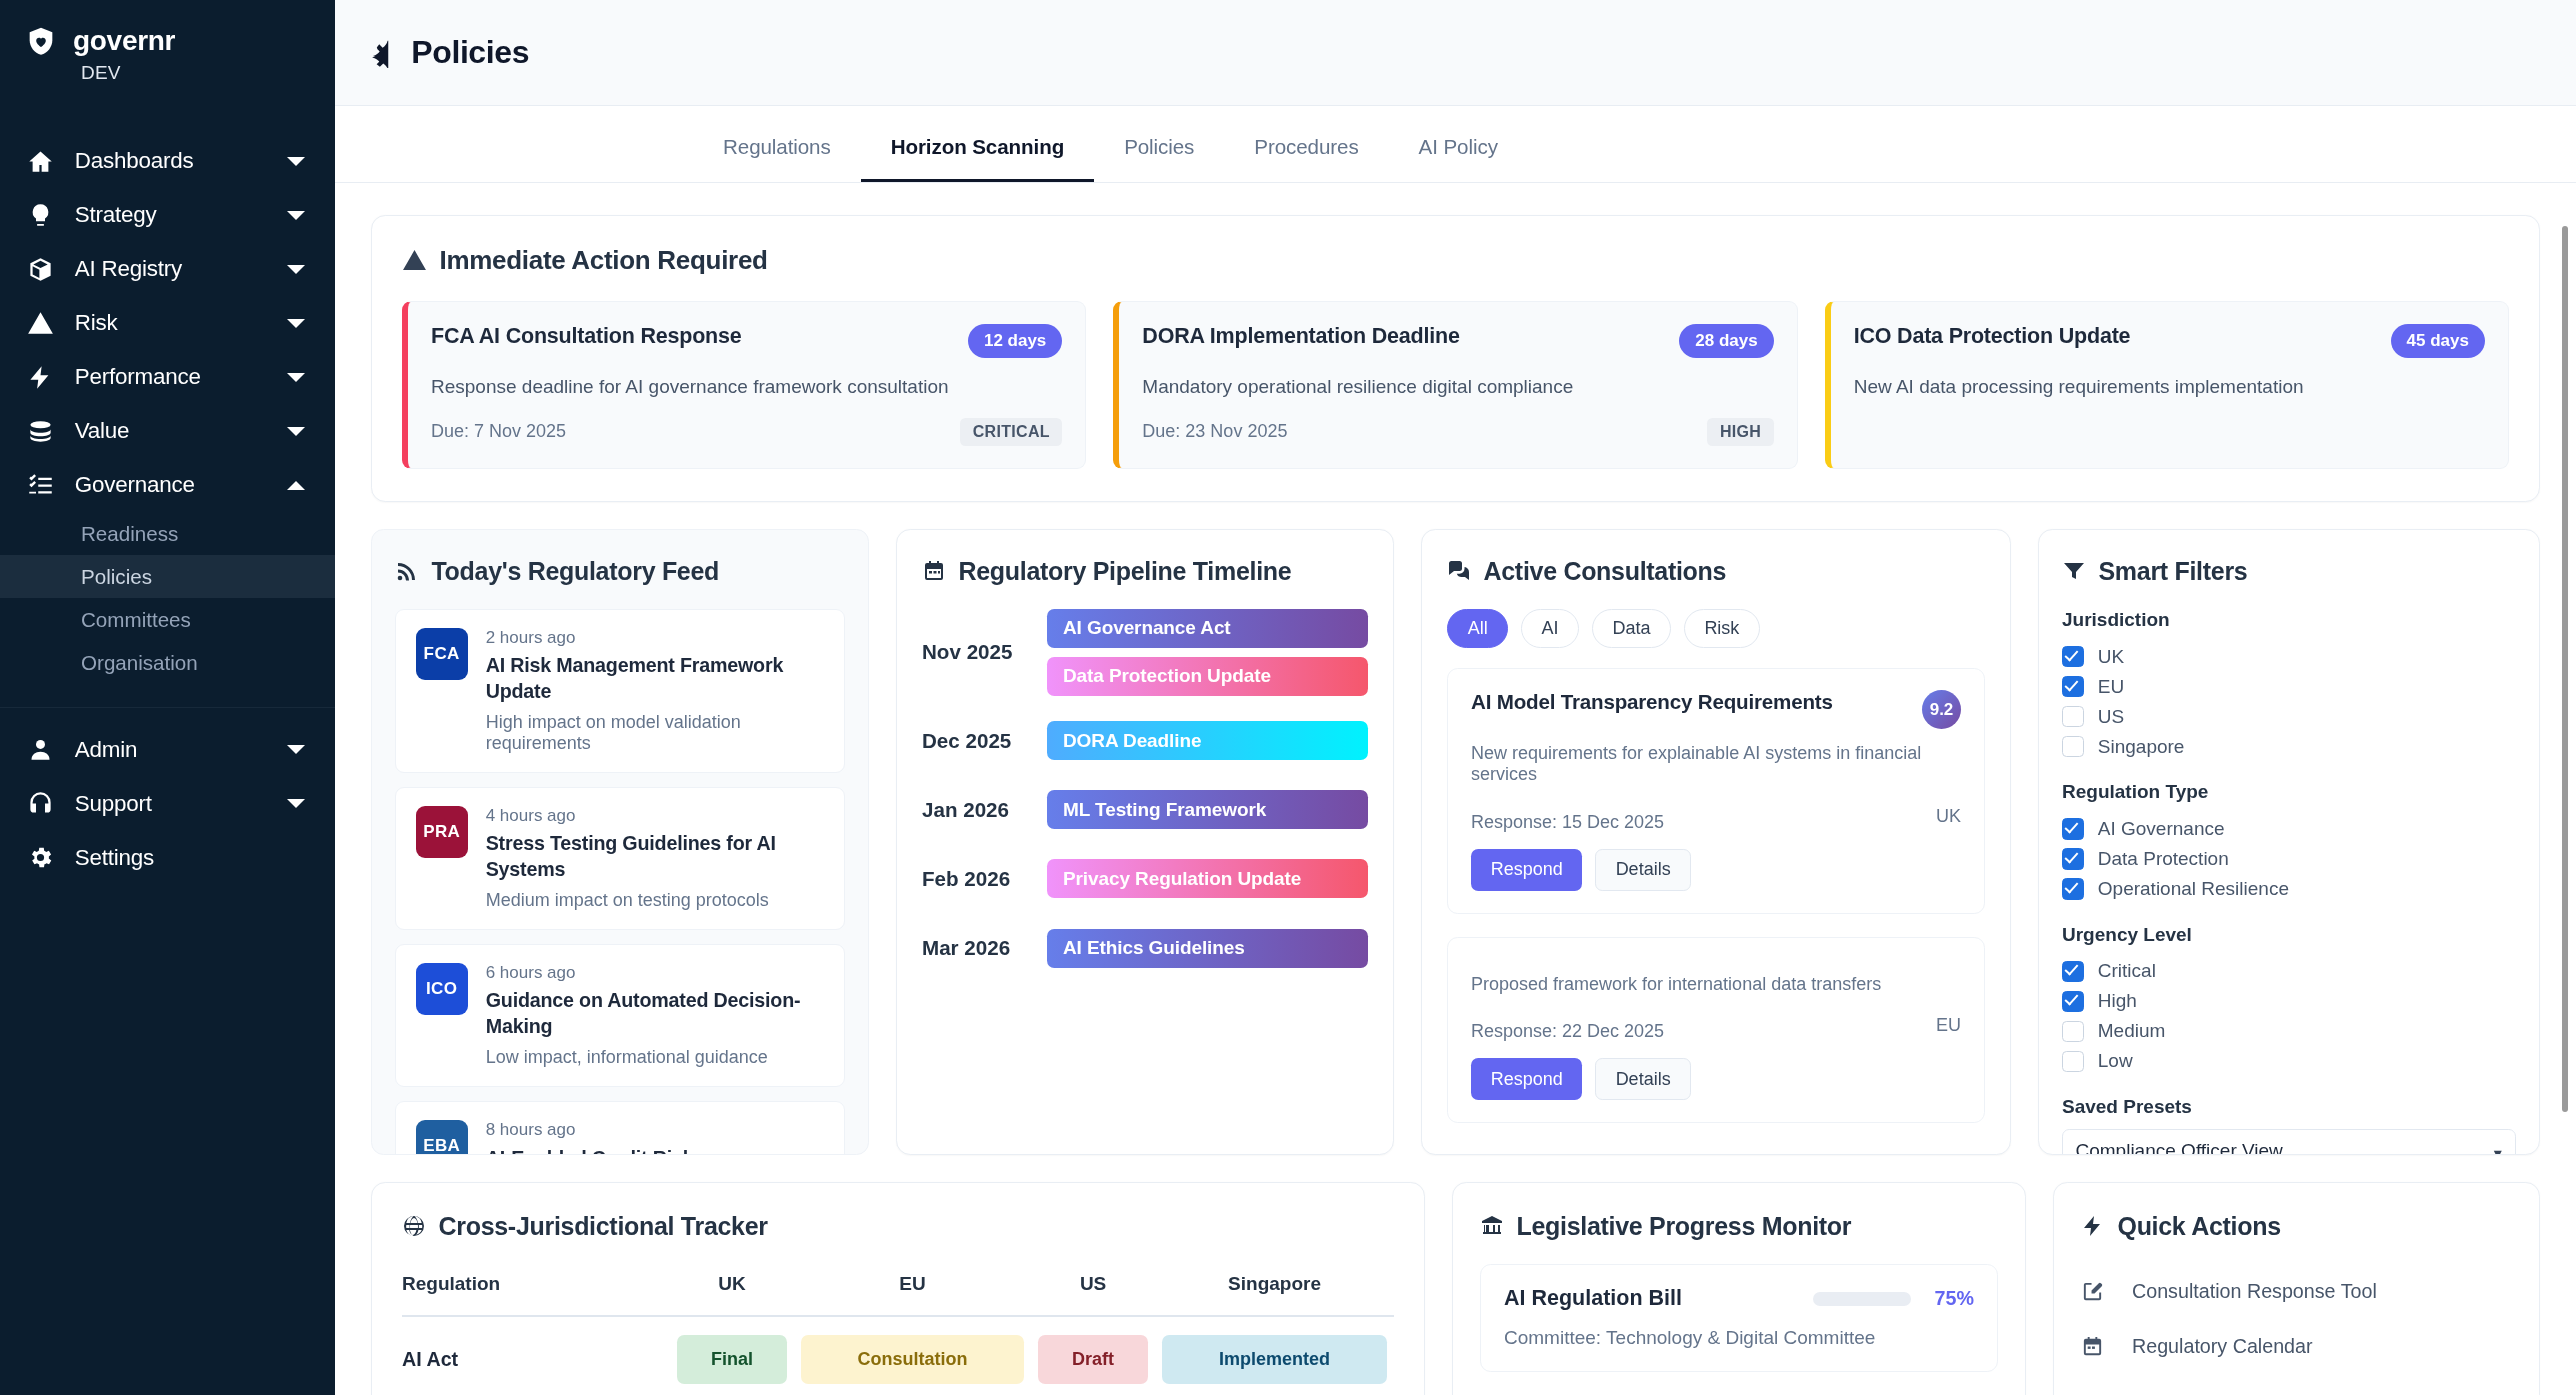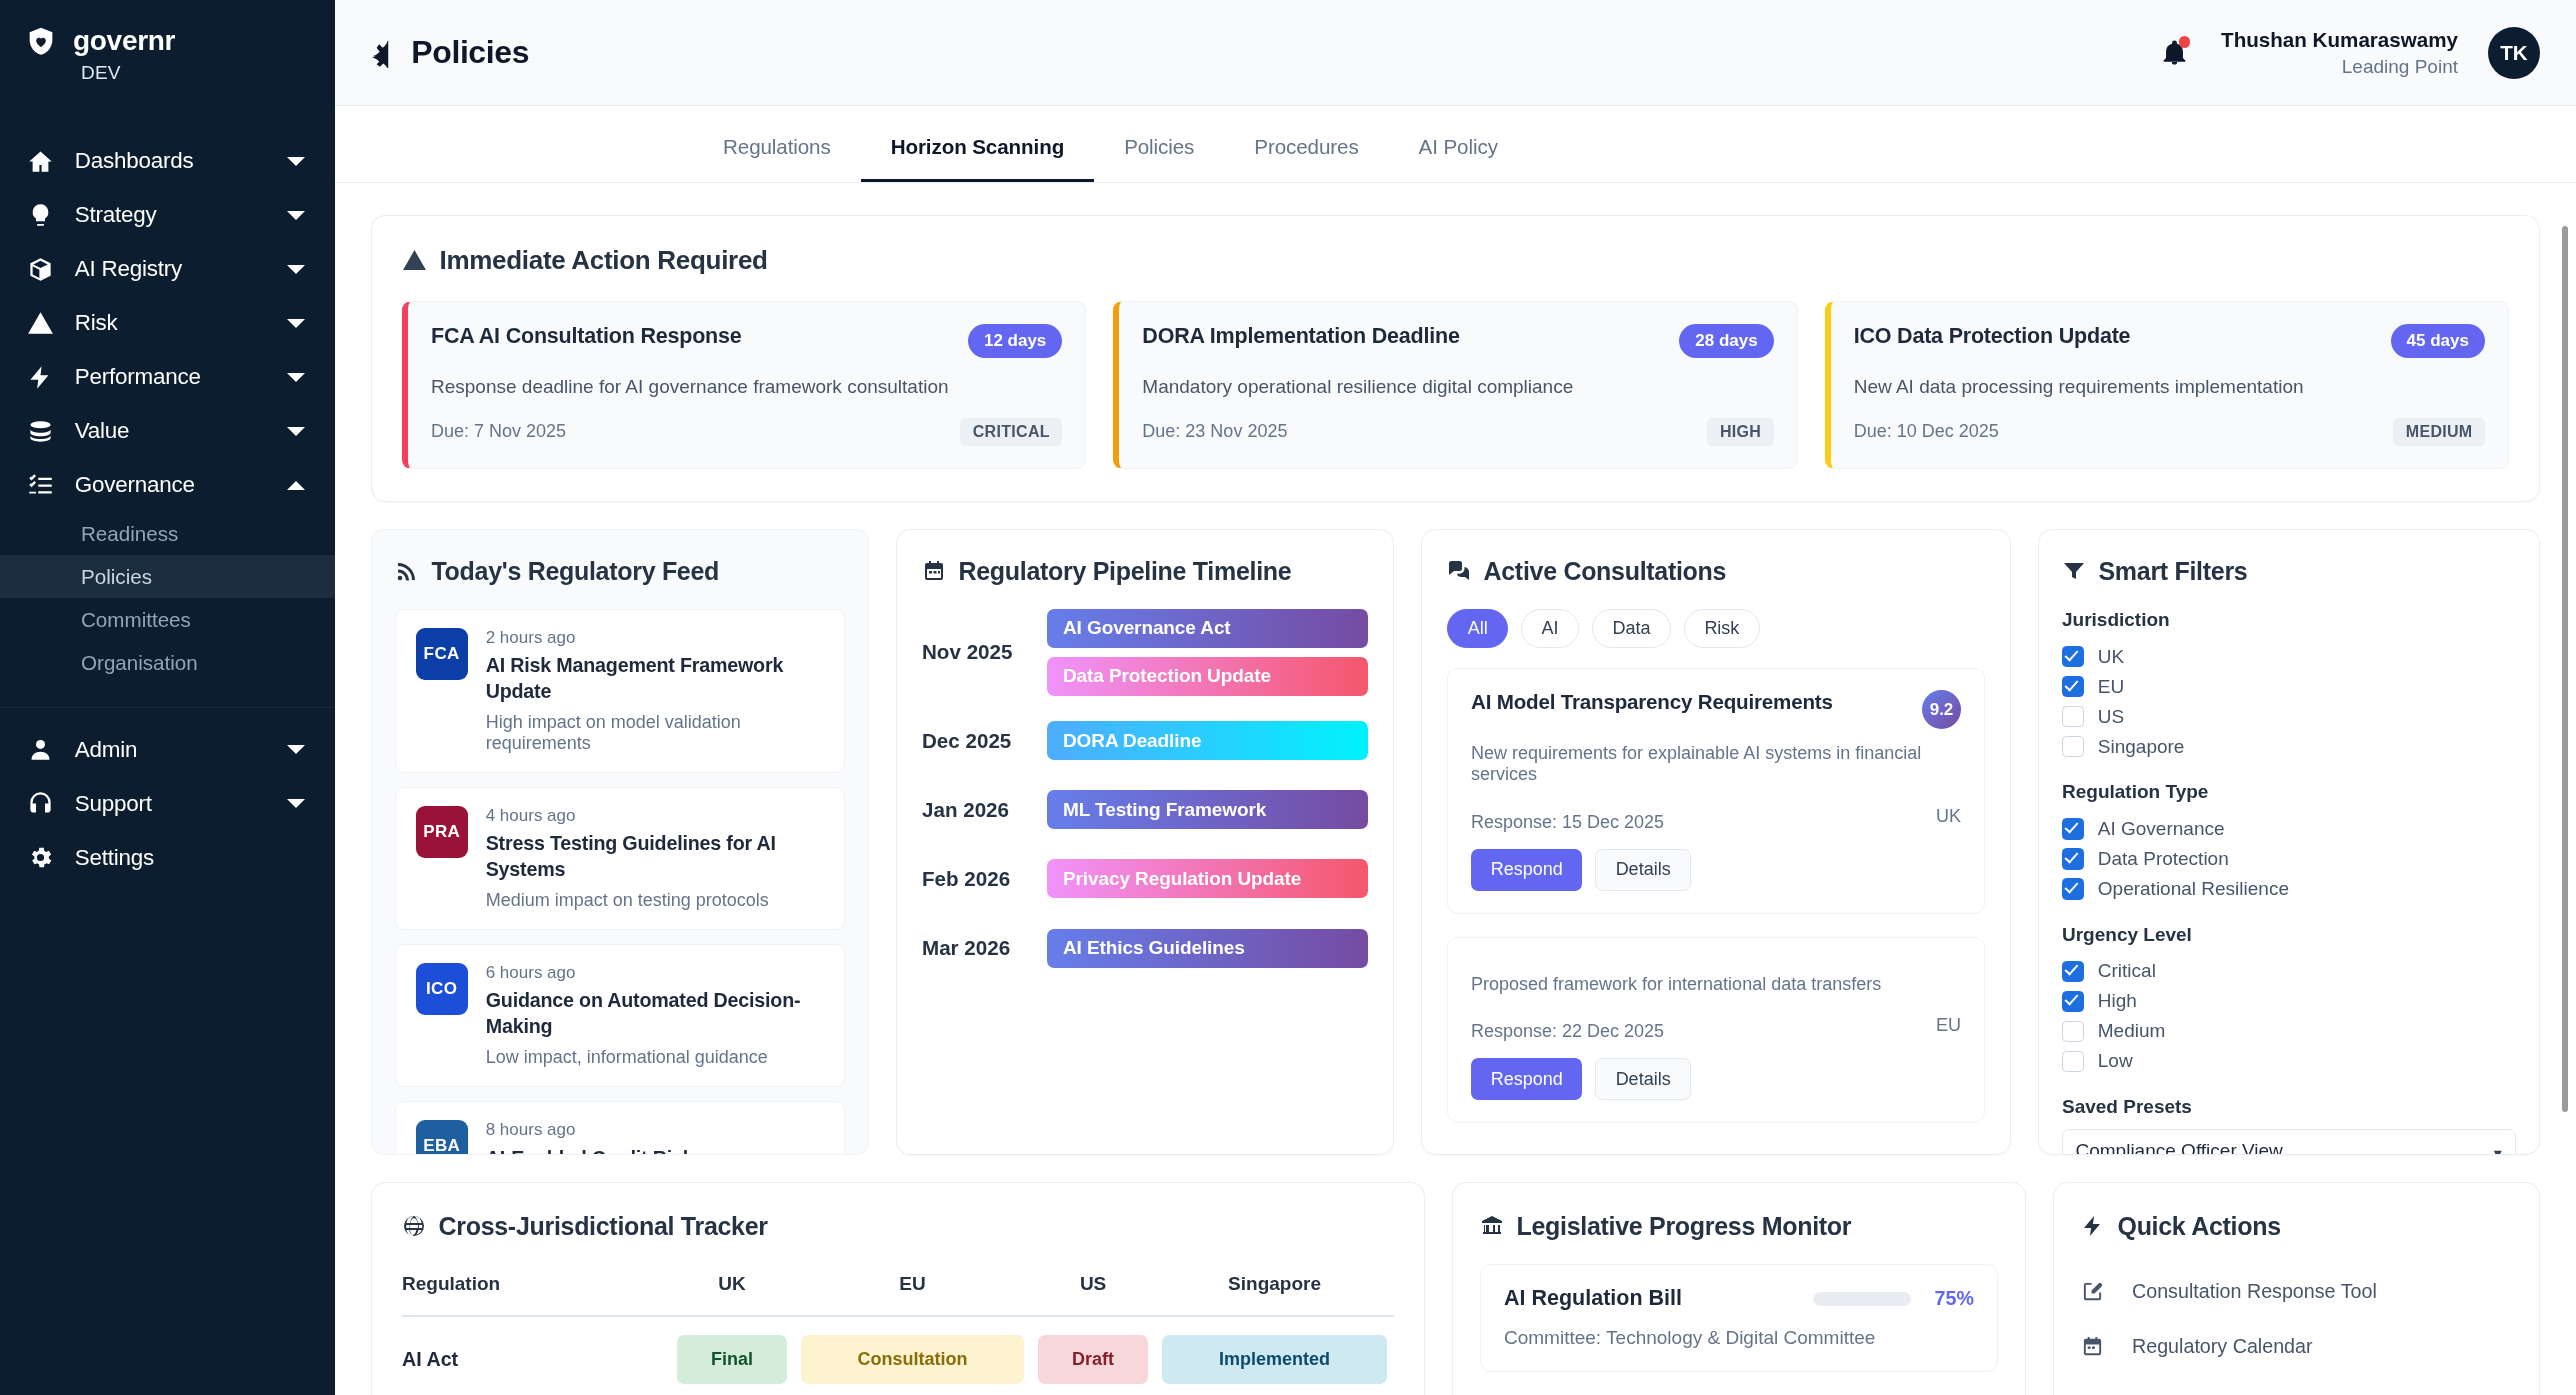--- a/index.html
+++ b/index.html
@@ -390,33 +390,20 @@
     <header class="topbar">
       <div class="topbar-left">
         <span class="page-icon">
           <svg viewBox="0 0 24 24">
               <path d="M16.5 2.2c-.6 2.6-2.1 4.3-4 5.6L9.8 5l-2 2.6 2.6 2.7c-1.4 1.9-3 3.4-5.6 4 2.6.6 4.3 2.1 5.6 4L7.7 21l2.6 2 2.7-2.6c1.9 1.4 3.4 3 4 5.6V2.2z"></path>
               <path d="M17 2c-.5 3.1-2.2 5.2-4.4 6.6L10 6l-2 2.6 2.6 2.6c-1.4 2.2-3.5 3.9-6.6 4.4 3.1.5 5.2 2.2 6.6 4.4"></path>
             </svg>
         </span>
         <span class="page-title">Policies</span>
       </div>
-      <div class="topbar-right">
-        <span class="bell-wrap">
-          <svg viewBox="0 0 24 24">
-              <path d="M12 22a2.2 2.2 0 0 0 2.2-2.2H9.8A2.2 2.2 0 0 0 12 22zm7-5.4v-5.2c0-3.3-1.9-6-5-6.7V4a2 2 0 1 0-4 0v.7c-3.1.7-5 3.4-5 6.7v5.2L3 18.6v1h18v-1l-2-2z"></path>
-            </svg>
-          <span class="bell-dot"></span>
-        </span>
-        <div class="user-block">
-          <div class="user-name">Thushan Kumaraswamy</div>
-          <div class="user-role">Leading Point</div>
-        </div>
-        <div class="avatar">TK</div>
-      </div>
     </header>
 
     <nav class="tabs">
       <div class="tab">Regulations</div>
       <div class="tab active">Horizon Scanning</div>
       <div class="tab">Policies</div>
       <div class="tab">Procedures</div>
       <div class="tab">AI Policy</div>
     </nav>
 
@@ -454,24 +441,20 @@
               <span class="sev">HIGH</span>
             </div>
           </div>
 
           <div class="alert" style="border-left-color:#facc15">
             <div class="alert-top">
               <span class="alert-name">ICO Data Protection Update</span>
               <span class="days-pill">45 days</span>
             </div>
             <div class="alert-desc">New AI data processing requirements implementation</div>
-            <div class="alert-foot">
-              <span class="alert-due">Due: 10 Dec 2025</span>
-              <span class="sev">MEDIUM</span>
-            </div>
           </div>
 
         </div>
       </section>
 
       <section class="grid3">
 
         <div class="feed">
           <div class="card-title">
             <svg viewBox="0 0 24 24">

